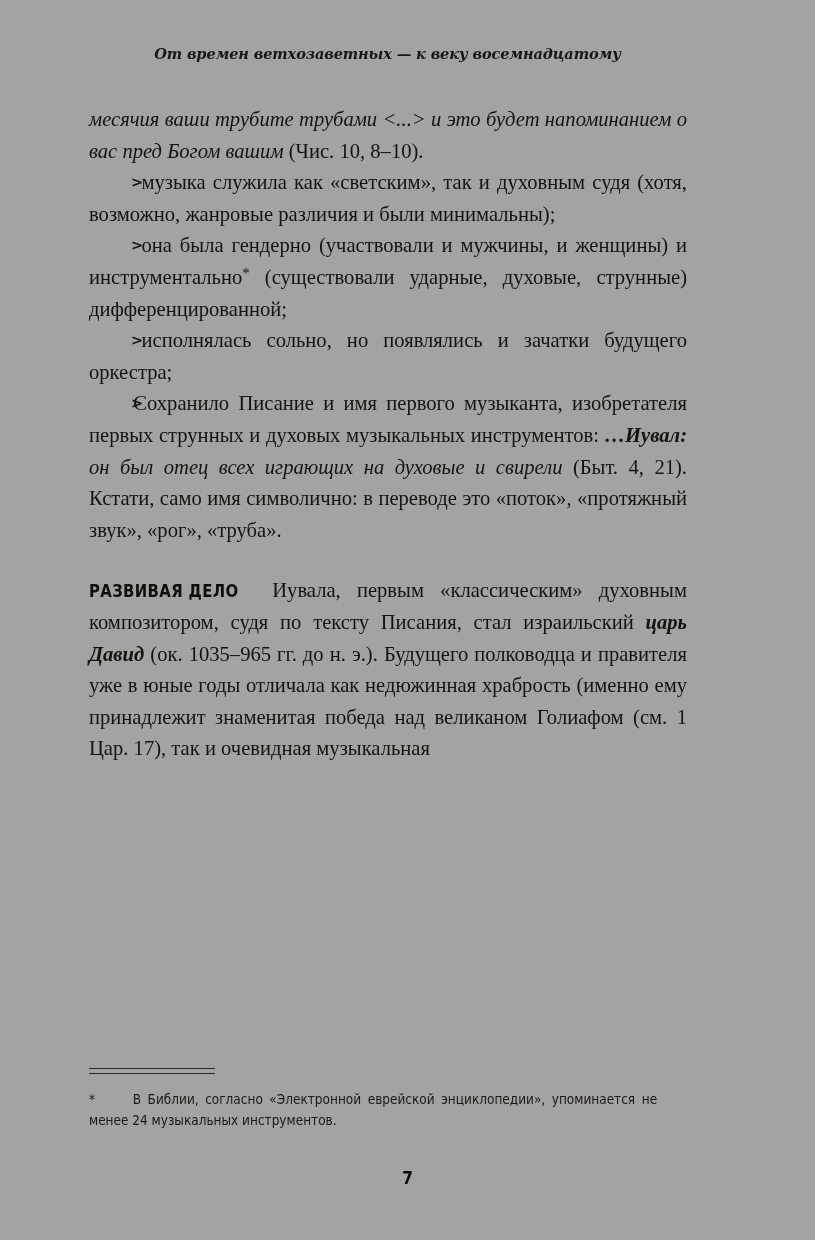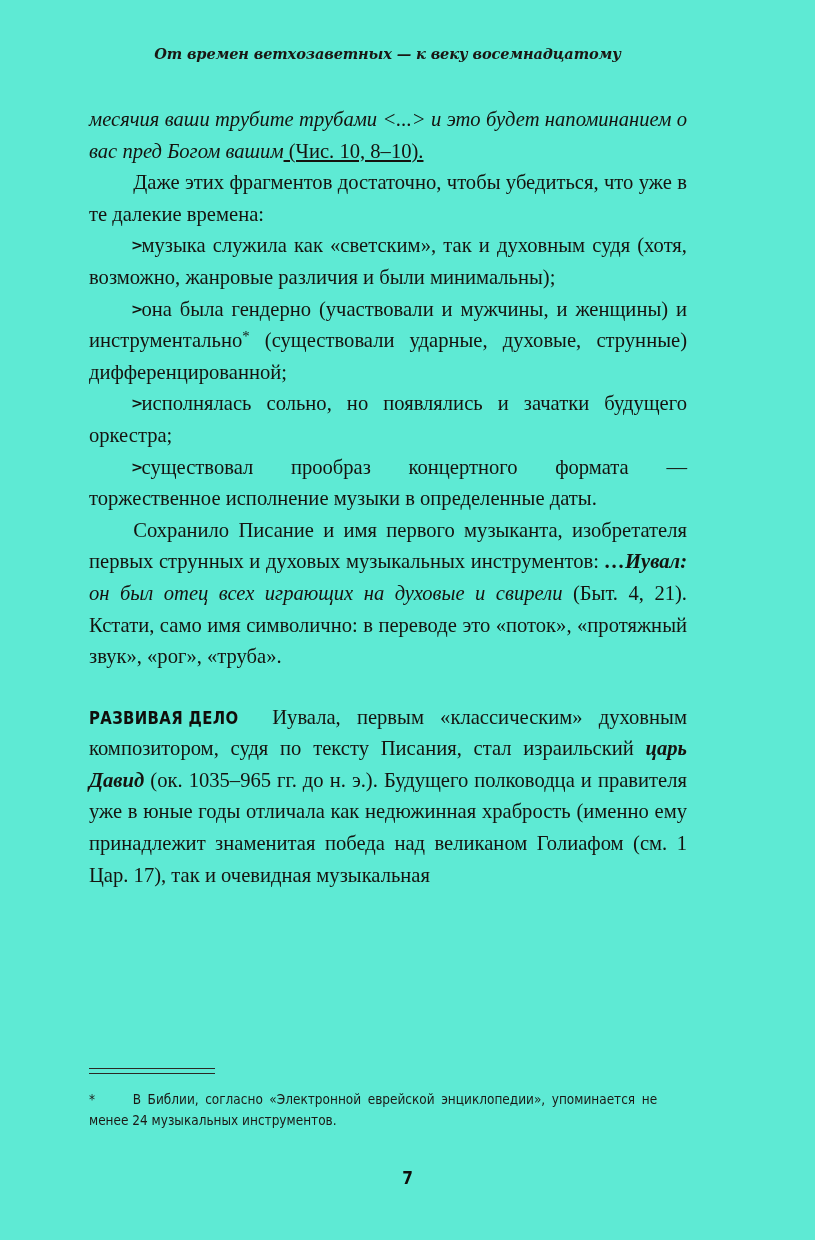--- a/index.html
+++ b/index.html
@@ -6,21 +6,21 @@
   html, body {
     margin: 0;
     padding: 0;
     background: #ffffff;
   }
 
   .page {
     position: relative;
     width: 815px;
     height: 1240px;
-    background: #5eead4;
+    background: #a3a3a3;
     margin: 0 auto;
     overflow: hidden;
     color: #15130f;
     font-family: "Liberation Serif", "DejaVu Serif", serif;
     -webkit-font-smoothing: antialiased;
   }
 
   
   .running-head {
     position: absolute;
@@ -61,21 +61,20 @@
   p.indent {
     text-indent: 2.15em;
   }
 
   p.quote-open {
     font-style: italic;
   }
 
   p.quote-open .ref {
     font-style: normal;
-    text-decoration: underline;
   }
 
   
   .bullets {
     margin: 0;
     padding: 0;
     list-style: none;
   }
 
   .bullets li {
@@ -184,31 +183,30 @@
 <body>
 
 <div class="page">
 
   <div class="running-head">От времен ветхозаветных — к веку восемнадцатому</div>
 
   <div class="column">
 
     <p class="quote-open"><span>месячия ваши трубите трубами &lt;...&gt; и это будет напоминанием о вас пред Богом вашим</span><span class="ref"> (Чис. 10, 8–10).</span></p>
 
-    <p class="indent">Даже этих фрагментов достаточно, чтобы убедиться, что уже в те далекие времена:</p>
 
     <ul class="bullets">
 
       <li><span class="marker">&gt;</span><span>музыка служила как «светским», так и духовным судя (хотя, возможно, жанровые различия и были минимальны);</span></li>
 
       <li><span class="marker">&gt;</span><span>она была гендерно (участвовали и мужчины, и женщины) и инструментально</span><sup class="fn">*</sup><span> (существовали ударные, духовые, струнные) дифференцированной;</span></li>
 
       <li><span class="marker">&gt;</span><span>исполнялась сольно, но появлялись и зачатки будущего оркестра;</span></li>
 
-      <li><span class="marker">&gt;</span><span>существовал прообраз концертного формата — торжественное исполнение музыки в определенные даты.</span></li>
+      <li><span class="marker">&gt;</span></li>
 
     </ul>
 
     <p class="indent"><span>Сохранило Писание и имя первого музыканта, изобретателя первых струнных и духовых музыкальных инструментов: </span><span class="bi">…Иувал:</span><span class="it"> он был отец всех играющих на духовые и свирели</span><span> (Быт. 4, 21). Кстати, само имя символично: в переводе это «поток», «протяжный звук», «рог», «труба».</span></p>
 
     <p class="gap-before-section"><span class="section-lead">РАЗВИВАЯ ДЕЛО</span><span> Иувала, первым «классическим» духовным композитором, судя по тексту Писания, стал израильский </span><span class="bi">царь Давид</span><span> (ок. 1035–965 гг. до н. э.). Будущего полководца и правителя уже в юные годы отличала как недюжинная храбрость (именно ему принадлежит знаменитая победа над великаном Голиафом (см. 1 Цар. 17), так и очевидная музыкальная</span></p>
 
   </div>
 
   <div class="footnote-zone">

